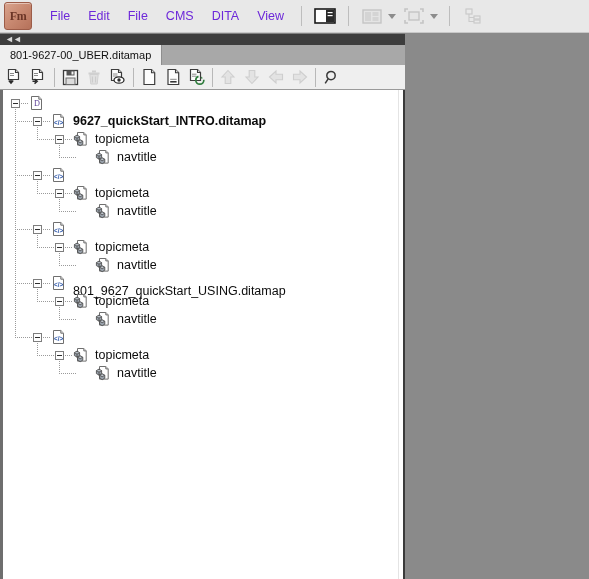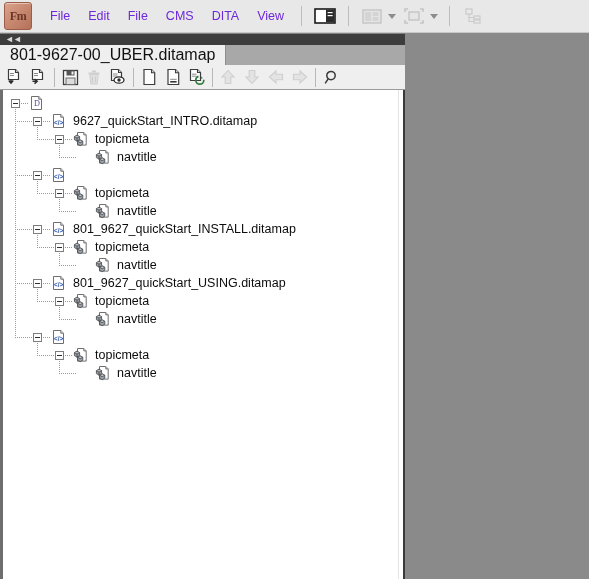--- a/index.html
+++ b/index.html
@@ -101,21 +101,21 @@
     background: #a8a8a8;
     box-sizing: border-box;
     display: flex;
     align-items: flex-end;
   }
   .tab {
     height: 20px;
     background: #efefef;
     padding: 0 10px;
     display: flex; align-items: center;
-    font-size: 16px;
+    font-size: 11px;
     color: #111;
     border-right: 1px solid #8e8e8e;
     box-sizing: border-box;
     white-space: nowrap;
   }
   .tab-filler {
     flex: 1;
     height: 20px;
     background: #a8a8a8;
   }
@@ -448,21 +448,21 @@
 </div>
         <div class="expander" style="left: 30px; top: 27px;"></div>
         <div class="hline" style="left: 40px; top: 31px; width: 8px;"></div>
         <div class="icn" style="left: 48px; top: 23px;">
   <svg width="16" height="16" viewBox="0 0 16 16">
     <path d="M2.5 1.5 h7.3 l2.7 2.7 v10.3 h-10 z" fill="#ffffff" stroke="#6f6f6f" stroke-width="1"></path>
     <path d="M9.8 1.5 v2.7 h2.7" fill="#e2e2e2" stroke="#6f6f6f" stroke-width="1"></path>
     <text x="3.1" y="11.6" font-family="Liberation Sans, sans-serif" font-size="6.4" font-weight="bold" fill="#2d56a8">&lt;/&gt;</text>
   </svg>
 </div>
-        <div class="row" style="left: 66px; top: 22px;">
+        <div class="row" style="left: 66px; top: 22px; font-weight: bold;">
           <span class="row-label">9627_quickStart_INTRO.ditamap</span>
         </div>
         <div class="expander" style="left: 52px; top: 45px;"></div>
         <div class="hline" style="left: 62px; top: 49px; width: 8px;"></div>
         <div class="icn" style="left: 70px; top: 41px;">
   <svg width="17" height="16" viewBox="0 0 17 16">
     <path d="M4.5 1.5 h6.3 l2.4 2.4 v10.2 h-8.7 z" fill="#ffffff" stroke="#6f6f6f" stroke-width="1"></path>
     <path d="M10.8 1.5 v2.4 h2.4" fill="#e2e2e2" stroke="#6f6f6f" stroke-width="1"></path>
     <g stroke="#4a4a4a" stroke-width=".85">
       <path d="M1.4 5.6 l2.6 -1.5 l2.6 1.5 v3 l-2.6 1.5 l-2.6 -1.5 z" fill="#9aa3ad"></path>
@@ -537,23 +537,20 @@
         </div>
         <div class="expander" style="left: 30px; top: 135px;"></div>
         <div class="hline" style="left: 40px; top: 139px; width: 8px;"></div>
         <div class="icn" style="left: 48px; top: 131px;">
   <svg width="16" height="16" viewBox="0 0 16 16">
     <path d="M2.5 1.5 h7.3 l2.7 2.7 v10.3 h-10 z" fill="#ffffff" stroke="#6f6f6f" stroke-width="1"></path>
     <path d="M9.8 1.5 v2.7 h2.7" fill="#e2e2e2" stroke="#6f6f6f" stroke-width="1"></path>
     <text x="3.1" y="11.6" font-family="Liberation Sans, sans-serif" font-size="6.4" font-weight="bold" fill="#2d56a8">&lt;/&gt;</text>
   </svg>
 </div>
-        <div class="row" style="left: 66px; top: 130px;">
-          <span class="row-label">801_9627_quickStart_INSTALL.ditamap</span>
-        </div>
         <div class="expander" style="left: 52px; top: 153px;"></div>
         <div class="hline" style="left: 62px; top: 157px; width: 8px;"></div>
         <div class="icn" style="left: 70px; top: 149px;">
   <svg width="17" height="16" viewBox="0 0 17 16">
     <path d="M4.5 1.5 h6.3 l2.4 2.4 v10.2 h-8.7 z" fill="#ffffff" stroke="#6f6f6f" stroke-width="1"></path>
     <path d="M10.8 1.5 v2.4 h2.4" fill="#e2e2e2" stroke="#6f6f6f" stroke-width="1"></path>
     <g stroke="#4a4a4a" stroke-width=".85">
       <path d="M1.4 5.6 l2.6 -1.5 l2.6 1.5 v3 l-2.6 1.5 l-2.6 -1.5 z" fill="#9aa3ad"></path>
       <path d="M1.4 5.6 l2.6 1.5 l2.6 -1.5" fill="#cfd5db"></path>
       <path d="M4 7.1 v3.5" fill="none"></path>
@@ -583,21 +580,21 @@
         </div>
         <div class="expander" style="left: 30px; top: 189px;"></div>
         <div class="hline" style="left: 40px; top: 193px; width: 8px;"></div>
         <div class="icn" style="left: 48px; top: 185px;">
   <svg width="16" height="16" viewBox="0 0 16 16">
     <path d="M2.5 1.5 h7.3 l2.7 2.7 v10.3 h-10 z" fill="#ffffff" stroke="#6f6f6f" stroke-width="1"></path>
     <path d="M9.8 1.5 v2.7 h2.7" fill="#e2e2e2" stroke="#6f6f6f" stroke-width="1"></path>
     <text x="3.1" y="11.6" font-family="Liberation Sans, sans-serif" font-size="6.4" font-weight="bold" fill="#2d56a8">&lt;/&gt;</text>
   </svg>
 </div>
-        <div class="row" style="left: 66px; top: 184px; justify-content: flex-end;">
+        <div class="row" style="left: 66px; top: 192px; justify-content: flex-end;">
           <span class="row-label">801_9627_quickStart_USING.ditamap</span>
         </div>
         <div class="expander" style="left: 52px; top: 207px;"></div>
         <div class="hline" style="left: 62px; top: 211px; width: 8px;"></div>
         <div class="icn" style="left: 70px; top: 203px;">
   <svg width="17" height="16" viewBox="0 0 17 16">
     <path d="M4.5 1.5 h6.3 l2.4 2.4 v10.2 h-8.7 z" fill="#ffffff" stroke="#6f6f6f" stroke-width="1"></path>
     <path d="M10.8 1.5 v2.4 h2.4" fill="#e2e2e2" stroke="#6f6f6f" stroke-width="1"></path>
     <g stroke="#4a4a4a" stroke-width=".85">
       <path d="M1.4 5.6 l2.6 -1.5 l2.6 1.5 v3 l-2.6 1.5 l-2.6 -1.5 z" fill="#9aa3ad"></path>

